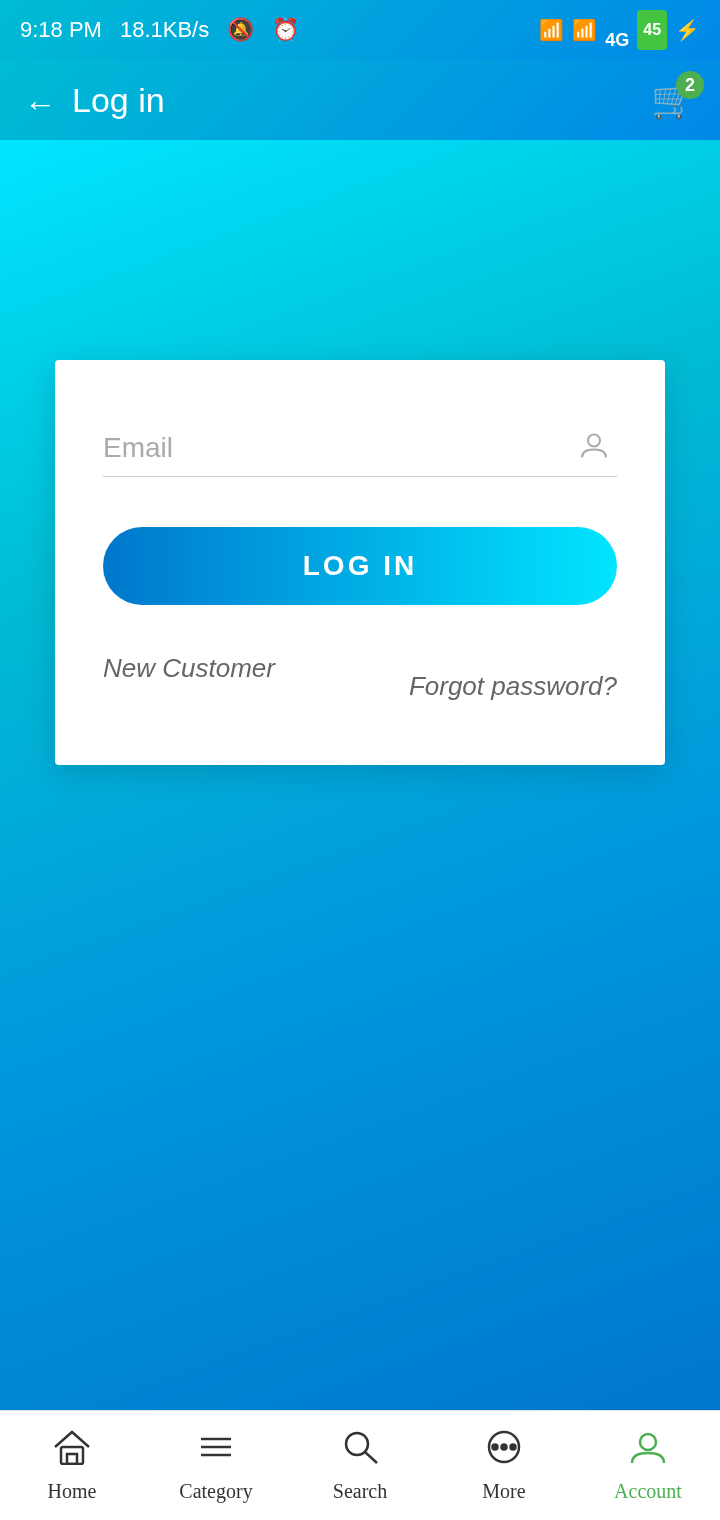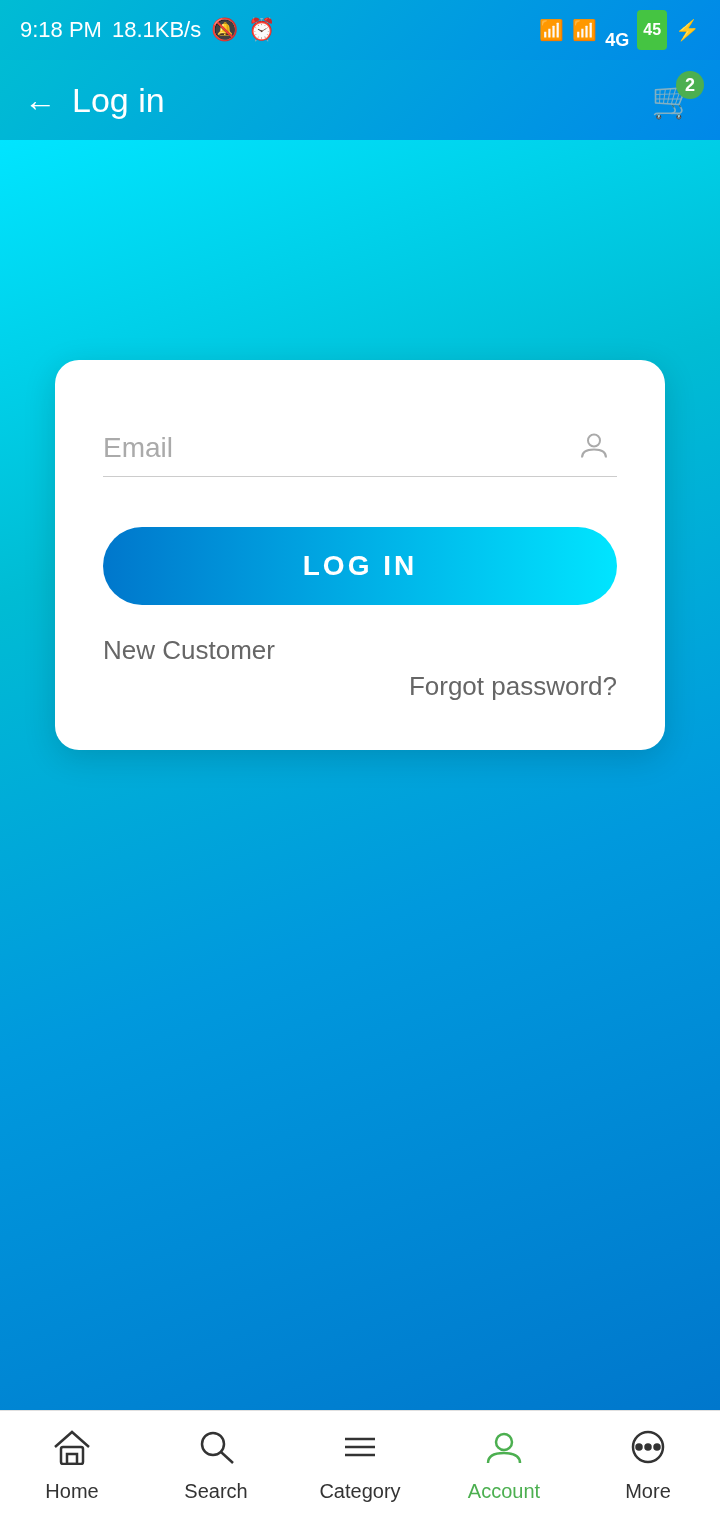--- a/index.html
+++ b/index.html
@@ -21,21 +21,21 @@
       display: flex;
       align-items: center;
       justify-content: space-between;
       padding: 0 20px;
       position: relative;
       z-index: 10;
     }
     .status-left {
       display: flex;
       align-items: center;
-      gap: 10px;
+      gap: 18px;
       color: white;
       font-size: 22px;
       font-weight: 500;
     }
     .status-right {
       display: flex;
       align-items: center;
       gap: 8px;
       color: white;
     }
@@ -133,22 +133,22 @@
       height: 100%;
     }
 
     
     .login-card {
       position: absolute;
       top: 220px;
       left: 55px;
       width: 610px;
       background: white;
-      border-radius: 24px;
-      padding: 60px 48px 48px;
+      border-radius: 4px;
+      padding: 60px 48px 63px;
       box-shadow: 0 8px 32px rgba(0,0,0,0.15);
     }
 
     .field-group {
       margin-bottom: 40px;
       position: relative;
     }
     .field-input {
       width: 100%;
       border: none;
@@ -182,20 +182,22 @@
       font-weight: 700;
       letter-spacing: 3px;
       cursor: pointer;
       margin-top: 10px;
       margin-bottom: 30px;
     }
 
     .login-footer {
       display: flex;
       justify-content: space-between;
+      align-items: center;
+      font-style: italic;
     }
     .new-customer {
       font-size: 26px;
       color: #666;
       cursor: pointer;
     }
     .forgot-password {
       font-size: 26px;
       color: #666;
       cursor: pointer;
@@ -208,20 +210,21 @@
       bottom: 0;
       left: 0;
       width: 100%;
       height: 110px;
       background: white;
       display: flex;
       align-items: center;
       justify-content: space-around;
       border-top: 1px solid #e0e0e0;
       z-index: 100;
+      font-family: Liberation Serif, serif;
     }
     .nav-item {
       display: flex;
       flex-direction: column;
       align-items: center;
       gap: 6px;
       cursor: pointer;
       flex: 1;
     }
     .nav-icon {
@@ -391,53 +394,53 @@
         <rect x="8" y="18" width="22" height="17" rx="2"></rect>
         <rect x="14" y="25" width="10" height="10"></rect>
       </svg>
     </span>
     <span class="nav-label">Home</span>
   </div>
 
   <div class="nav-item">
     <span class="nav-icon">
       <svg width="38" height="36" viewBox="0 0 38 36" fill="none" stroke="#333" stroke-width="2.5">
-        <circle cx="16" cy="15" r="11"></circle>
-        <line x1="24" y1="23" x2="36" y2="34"></line>
-      </svg>
-    </span>
-    <span class="nav-label">Search</span>
-  </div>
-
-  <div class="nav-item">
-    <span class="nav-icon">
-      <svg width="38" height="36" viewBox="0 0 38 36" fill="none" stroke="#333" stroke-width="2.5">
         <line x1="4" y1="10" x2="34" y2="10"></line>
         <line x1="4" y1="18" x2="34" y2="18"></line>
         <line x1="4" y1="26" x2="34" y2="26"></line>
       </svg>
     </span>
     <span class="nav-label">Category</span>
   </div>
 
   <div class="nav-item">
-    <span class="nav-icon active">
-      <svg width="38" height="36" viewBox="0 0 38 36" fill="none" stroke="#4caf50" stroke-width="2.5">
-        <circle cx="19" cy="13" r="8"></circle>
-        <path d="M3 34 Q3 24 19 24 Q35 24 35 34"></path>
+    <span class="nav-icon">
+      <svg width="38" height="36" viewBox="0 0 38 36" fill="none" stroke="#333" stroke-width="2.5">
+        <circle cx="16" cy="15" r="11"></circle>
+        <line x1="24" y1="23" x2="36" y2="34"></line>
       </svg>
     </span>
-    <span class="nav-label active">Account</span>
+    <span class="nav-label">Search</span>
   </div>
 
   <div class="nav-item">
     <span class="nav-icon">
       <svg width="38" height="36" viewBox="0 0 38 36" fill="none" stroke="#333" stroke-width="2.5">
         <circle cx="19" cy="18" r="15"></circle>
         <circle cx="10" cy="18" r="2.5" fill="#333"></circle>
         <circle cx="19" cy="18" r="2.5" fill="#333"></circle>
         <circle cx="28" cy="18" r="2.5" fill="#333"></circle>
       </svg>
     </span>
     <span class="nav-label">More</span>
   </div>
 
+  <div class="nav-item">
+    <span class="nav-icon active">
+      <svg width="38" height="36" viewBox="0 0 38 36" fill="none" stroke="#4caf50" stroke-width="2.5">
+        <circle cx="19" cy="13" r="8"></circle>
+        <path d="M3 34 Q3 24 19 24 Q35 24 35 34"></path>
+      </svg>
+    </span>
+    <span class="nav-label active">Account</span>
+  </div>
+
 </div>
 
 </body></html>

